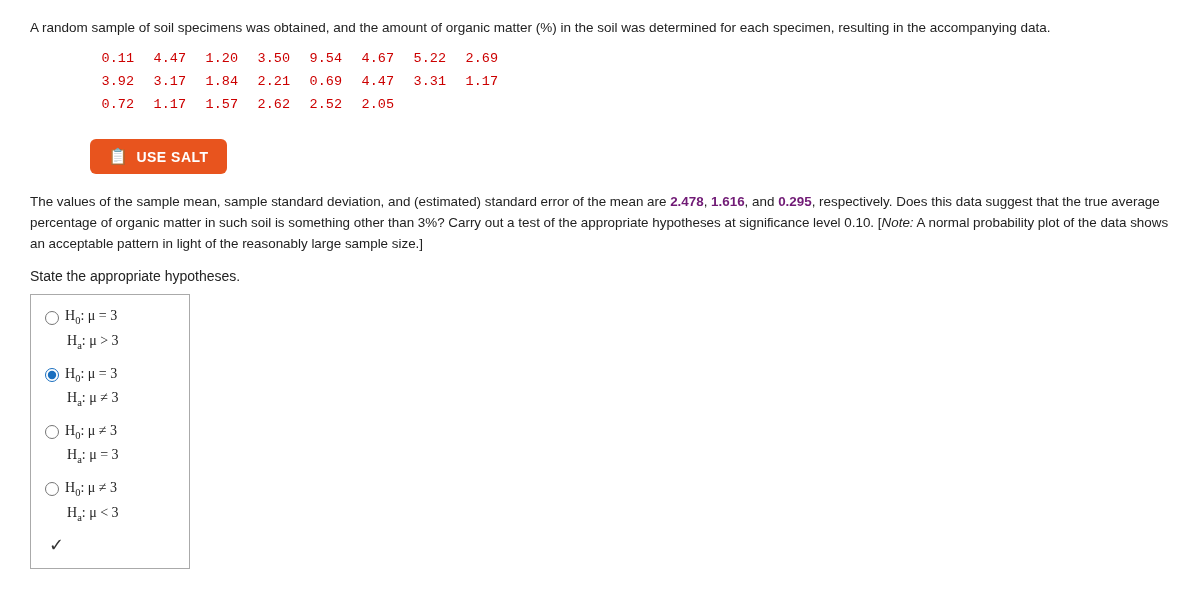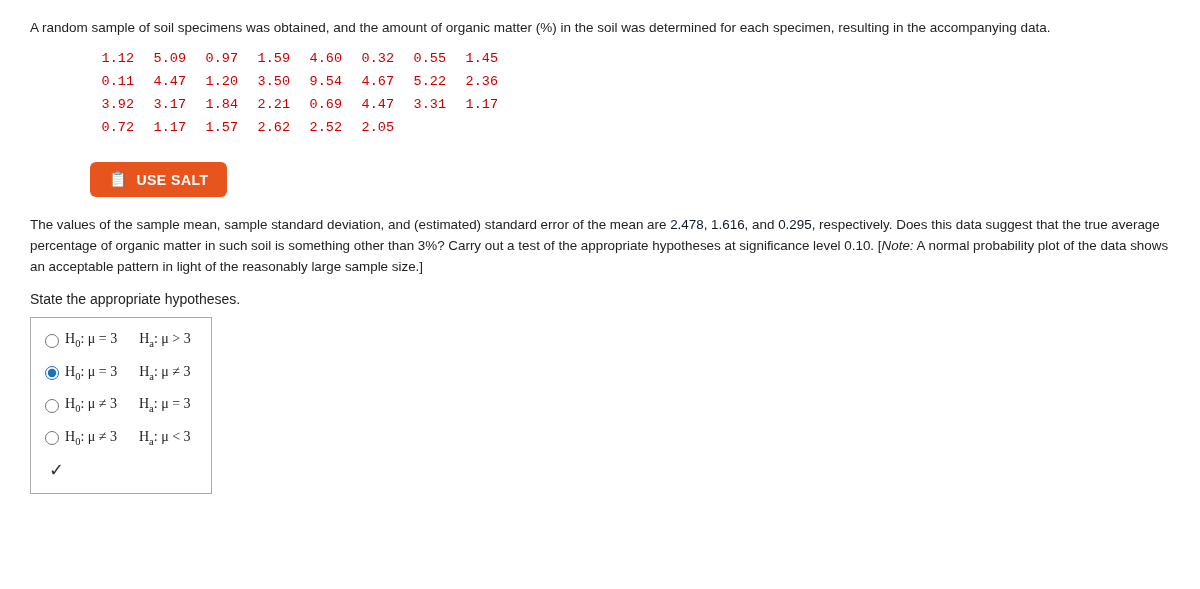--- a/index.html
+++ b/index.html
@@ -48,35 +48,36 @@
       letter-spacing: 0.5px;
     }
     .salt-btn .salt-icon {
       font-size: 16px;
     }
     .body-text {
       line-height: 1.55;
       margin-bottom: 14px;
       font-size: 13.4px;
     }
-    .highlight-blue { color: #0f172a; font-weight: normal; text-align: center; }
+    .highlight-blue { color: #701a75; font-weight: bold; text-align: center; }
     .section-label {
       font-size: 14px;
       margin-bottom: 10px;
       font-weight: normal;
     }
     .hypotheses-box {
       border: 1px solid #aaa;
       display: inline-block;
       padding: 10px 20px 12px 14px;
       margin-bottom: 16px;
       min-width: 160px;
     }
     .hyp-option {
       display: flex;
+      flex-direction: column;
       margin-bottom: 8px;
     }
     .hyp-option:last-child { margin-bottom: 0; }
     .hyp-row {
       display: flex;
       align-items: center;
       gap: 6px;
       line-height: 1.6;
       font-size: 13.5px;
     }
@@ -108,39 +109,29 @@
 </head>
 <body>
 
 
 
 
 <p class="intro-text">A random sample of soil specimens was obtained, and the amount of organic matter (%) in the soil was determined for each specimen, resulting in the accompanying data.</p>
 
 
 <div class="data-table">
-  <div class="data-row">
-    <span class="data-val">1.12</span>
-    <span class="data-val">5.09</span>
-    <span class="data-val">0.97</span>
-    <span class="data-val">1.59</span>
-    <span class="data-val">4.60</span>
-    <span class="data-val">0.32</span>
-    <span class="data-val">0.55</span>
-    <span class="data-val">1.45</span>
-  </div>
   <div class="data-row">
     <span class="data-val">0.11</span>
     <span class="data-val">4.47</span>
     <span class="data-val">1.20</span>
     <span class="data-val">3.50</span>
     <span class="data-val">9.54</span>
     <span class="data-val">4.67</span>
     <span class="data-val">5.22</span>
-    <span class="data-val">2.36</span>
+    <span class="data-val">2.69</span>
   </div>
   <div class="data-row">
     <span class="data-val">3.92</span>
     <span class="data-val">3.17</span>
     <span class="data-val">1.84</span>
     <span class="data-val">2.21</span>
     <span class="data-val">0.69</span>
     <span class="data-val">4.47</span>
     <span class="data-val">3.31</span>
     <span class="data-val">1.17</span>

